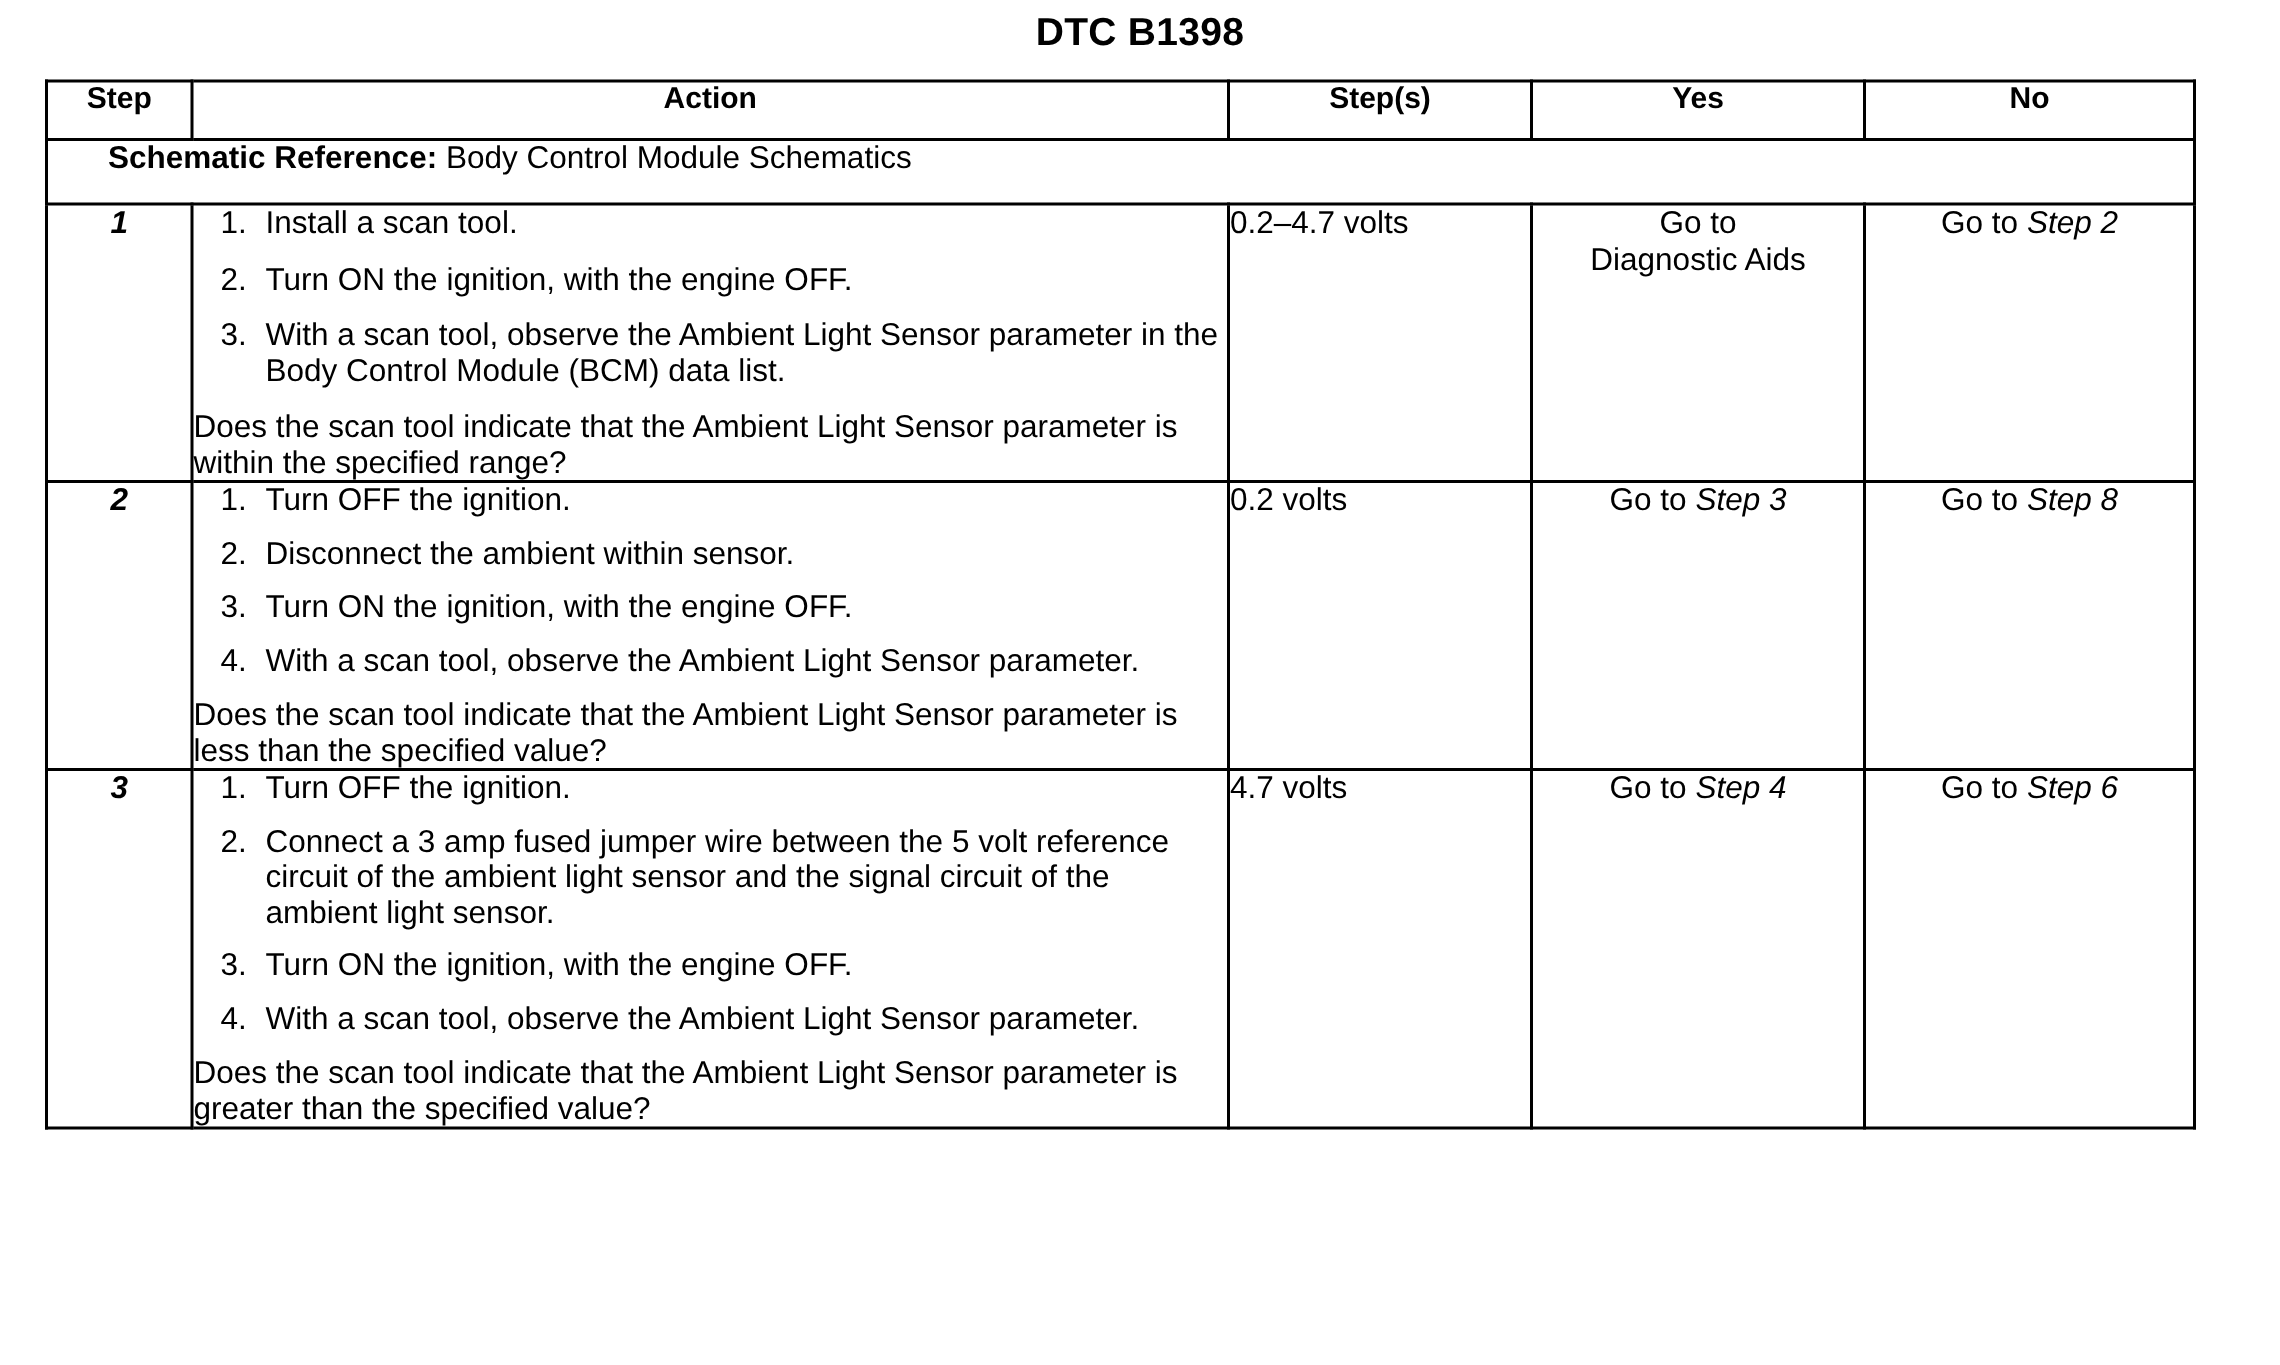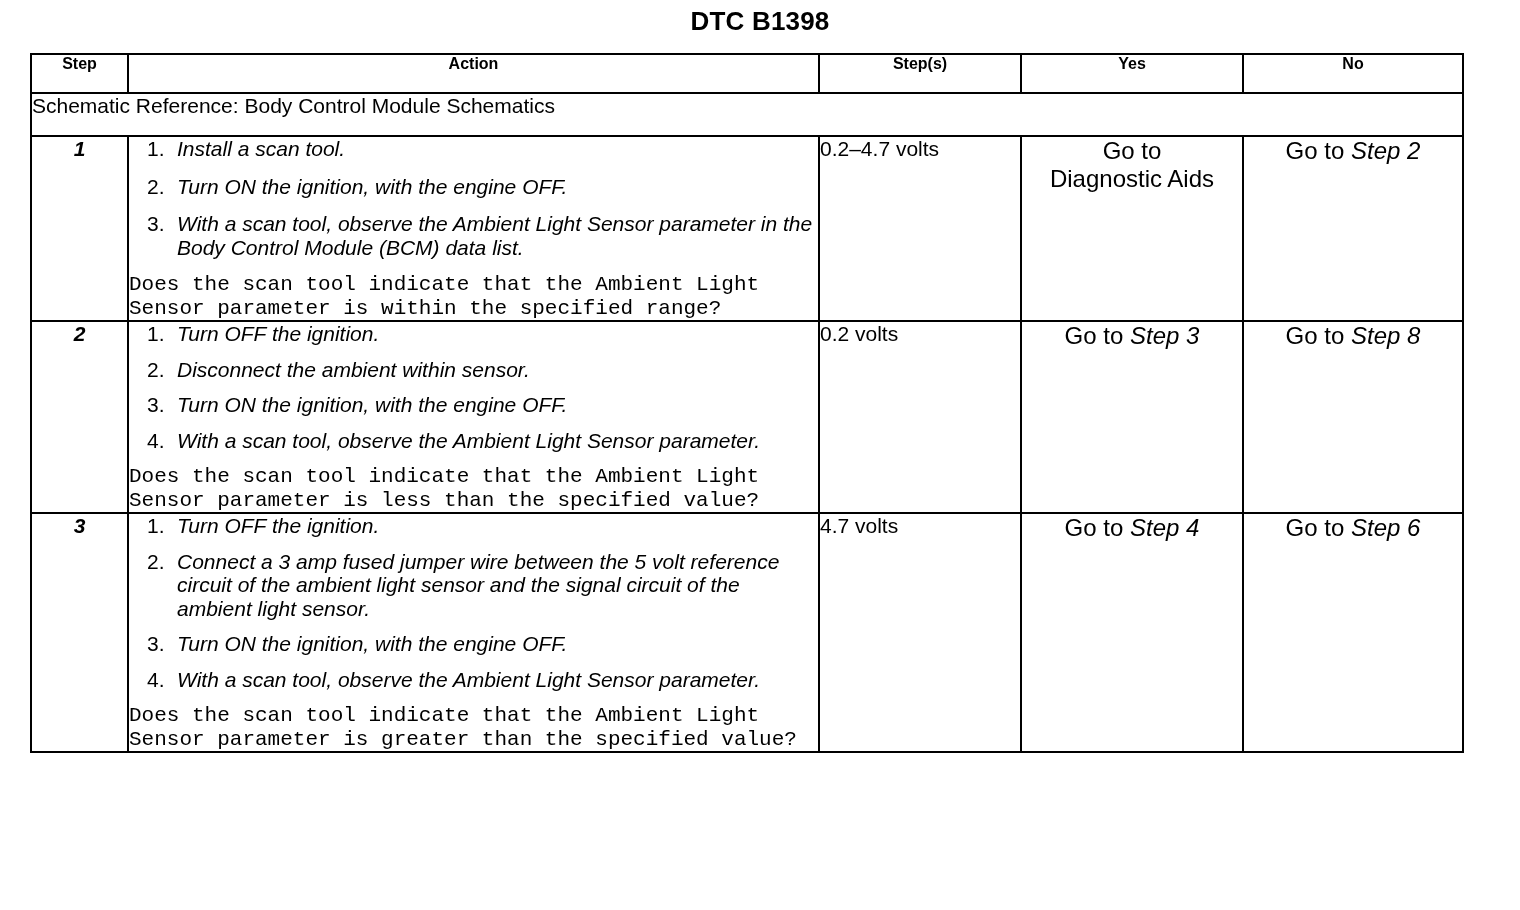--- a/index.html
+++ b/index.html
@@ -46,30 +46,30 @@
   col.c-step  { width: 97px; }
   col.c-action{ width: 691px; }
   col.c-value { width: 202px; }
   col.c-yes   { width: 222px; }
   col.c-no    { width: 220px; }
 
   thead th {
     height: 37px;
     text-align: center;
     vertical-align: middle;
-    font-size: 16px;
+    font-size: 20px;
     font-weight: bold;
   }
   td.schematic-cell {
     height: 41px;
     vertical-align: middle;
     padding-left: 18px;
     font-size: 21px;
   }
-  .schem-label { font-weight: normal; }
+  .schem-label { font-weight: bold; padding-left: 40px; }
   .schem-value { }
 
   td.step-cell {
     text-align: center;
     vertical-align: middle;
     font-size: 21px;
     font-style: italic;
     font-weight: bold;
   }
   td.action-cell {
@@ -78,21 +78,21 @@
     line-height: 1.12;
   }
   td.value-cell {
     text-align: left;
     vertical-align: middle;
     font-size: 21px;
   }
   td.answer-cell {
     text-align: center;
     vertical-align: bottom;
-    font-size: 24px;
+    font-size: 21px;
     padding-bottom: 9px;
     line-height: 1.18;
   }
   .answer-line em { font-style: italic; }
 
   ol.steps {
     margin: 0 0 0 0;
     padding: 0;
     list-style: none;
   }
@@ -101,25 +101,24 @@
     padding-left: 48px;
     margin-bottom: 13px;
   }
   ol.steps li .num {
     position: absolute;
     left: 18px;
     top: 0;
     width: 26px;
     text-align: left;
   }
-  ol.steps li .txt { display: block; font-style: italic; }
+  ol.steps li .txt { display: block; }
   .question {
     margin-top: 13px;
     padding-left: 0;
-    font-family: Liberation Mono, monospace;
   }
   .row1 td.action-cell ol.steps li { margin-bottom: 14px; }
   .row2 td.action-cell ol.steps li { margin-bottom: 12px; }
   .row3 td.action-cell ol.steps li { margin-bottom: 12px; }
 </style>
 </head>
 <body>
 
 <div class="page">
 

